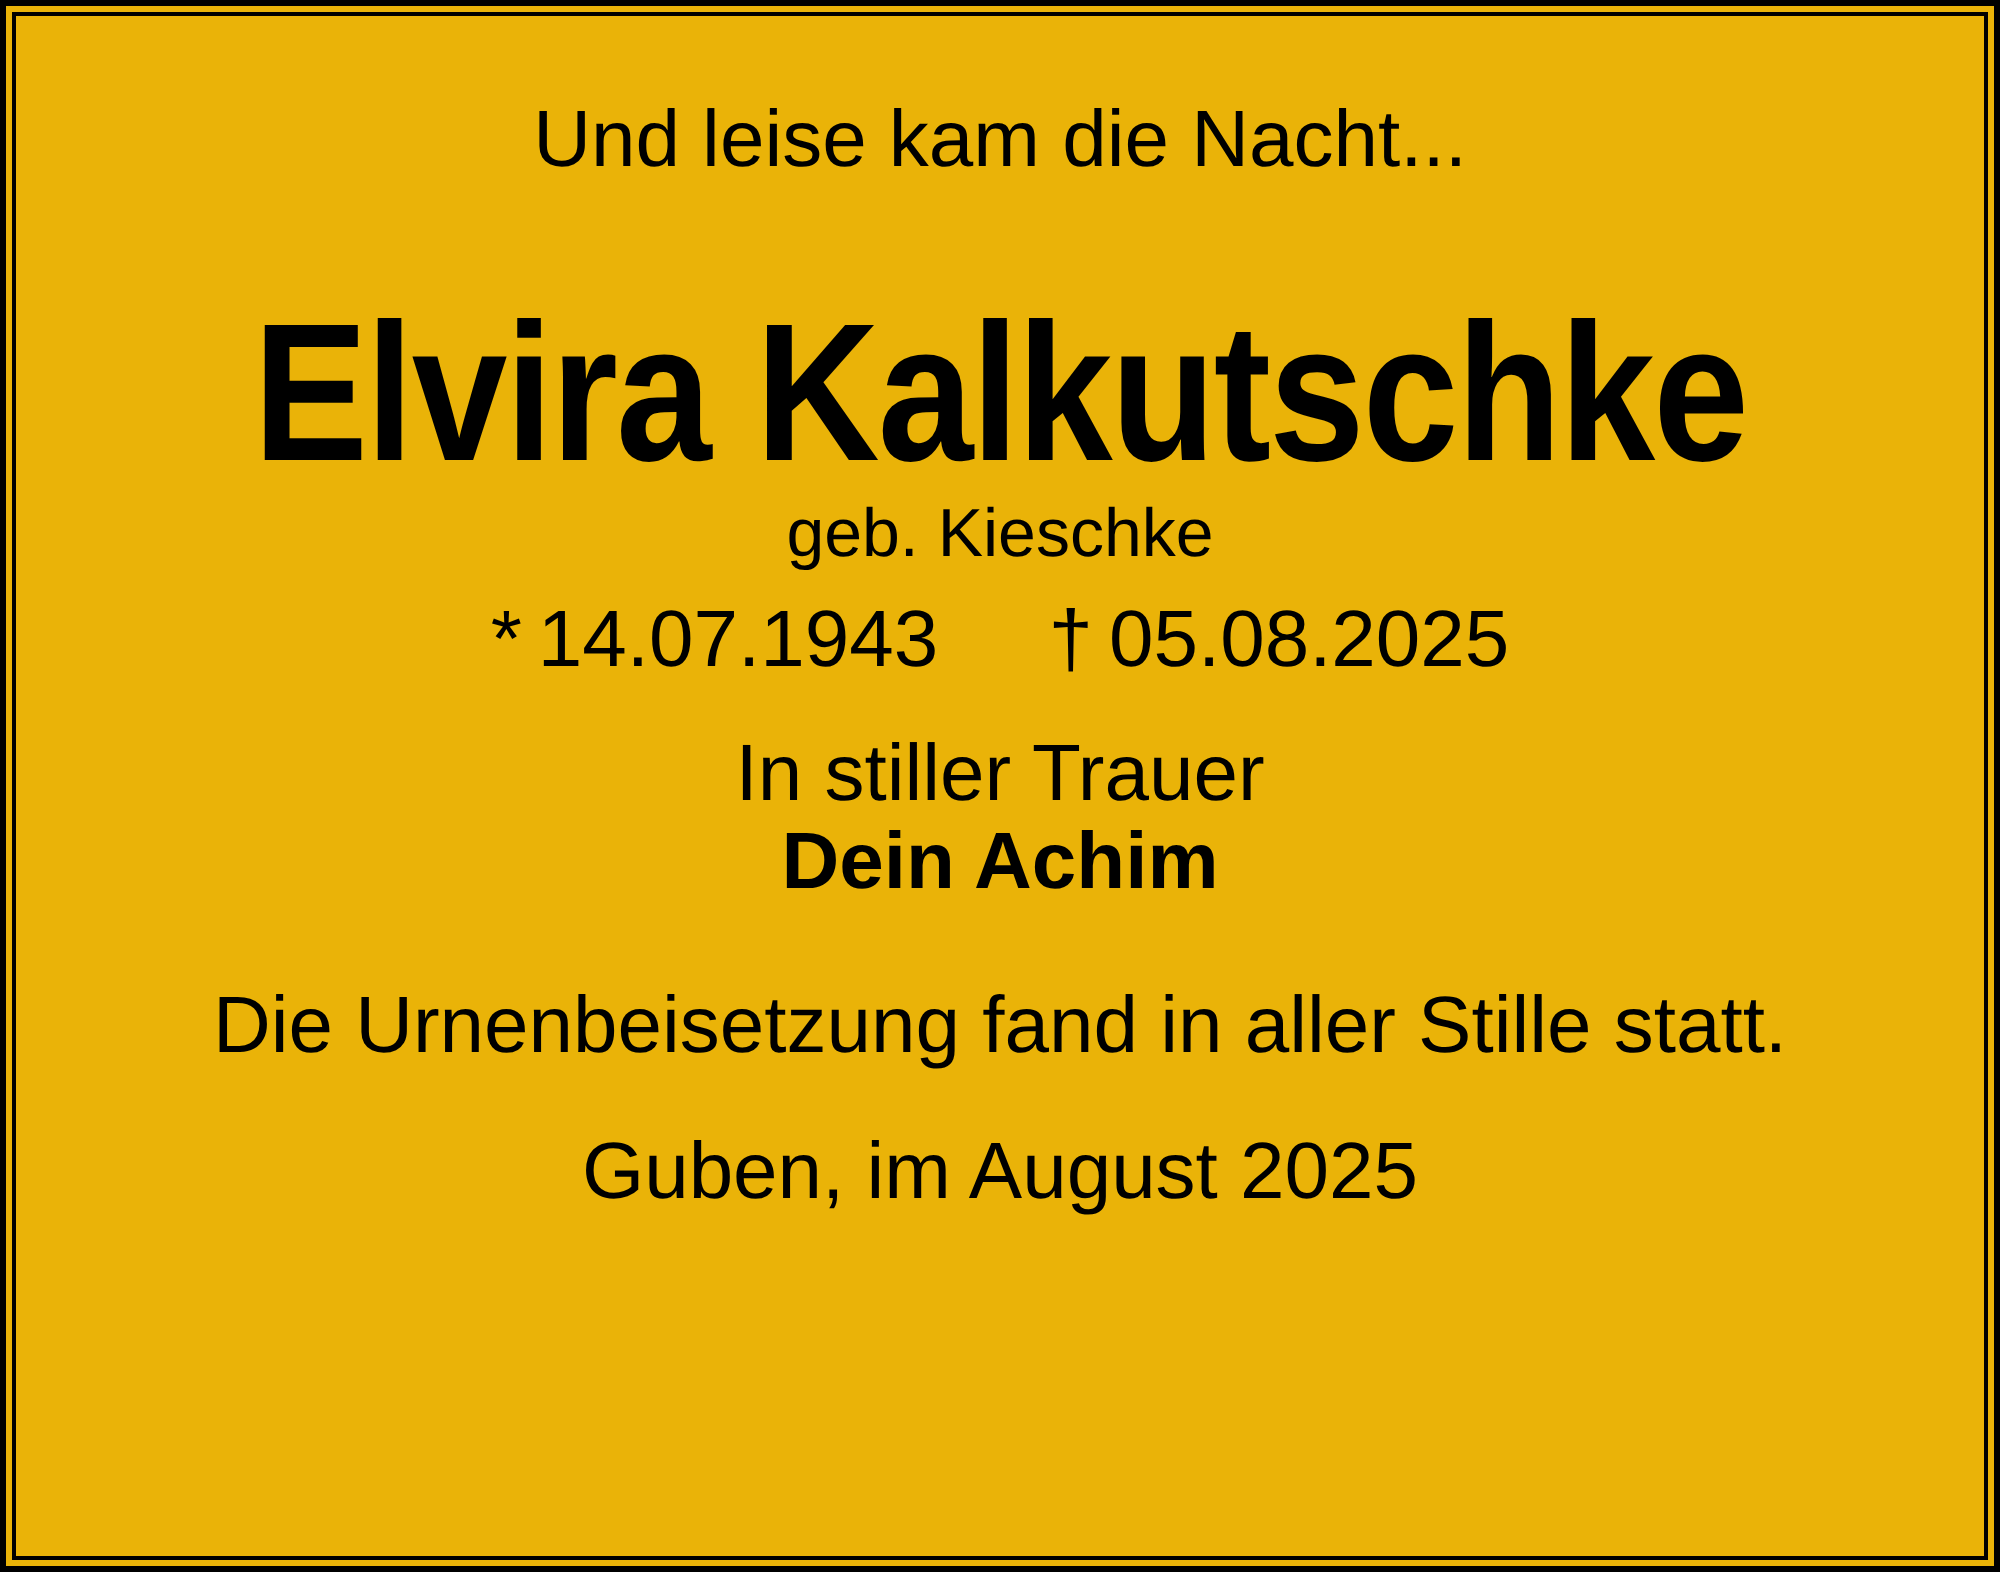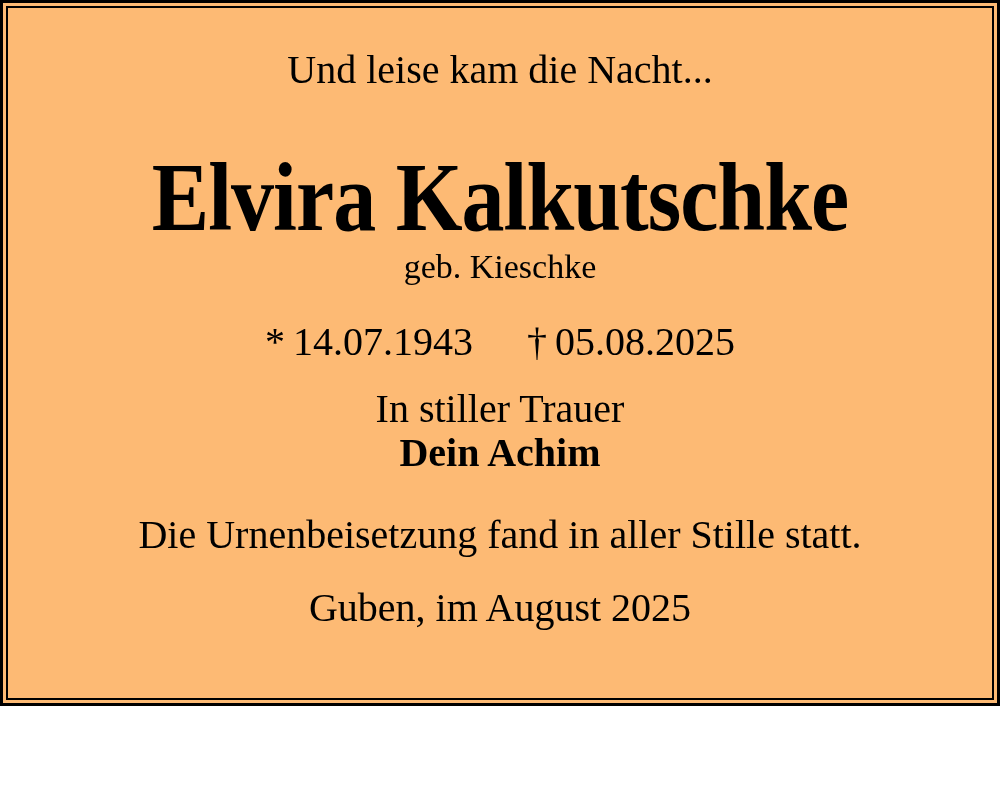--- a/index.html
+++ b/index.html
@@ -3,25 +3,25 @@
 <meta charset="utf-8">
 <style>
   html, body {
     margin: 0;
     padding: 0;
     background: #ffffff;
   }
   .page {
     position: relative;
     width: 1000px;
-    height: 706px;
+    height: 786px;
     box-sizing: border-box;
-    background: #fdba74;
+    background: #eab308;
     border: 3px solid #000000;
-    font-family: Liberation Serif, serif;
+    font-family: Liberation Sans, sans-serif;
     color: #000000;
     overflow: hidden;
   }
   .frame {
     position: absolute;
     top: 3px;
     left: 3px;
     right: 3px;
     bottom: 3px;
     border: 2px solid #000000;
@@ -61,21 +61,21 @@
     letter-spacing: -1px;
   }
   .maiden-name {
     font-size: 34px;
     line-height: 40px;
     margin-top: 4px;
   }
   .life-dates {
     font-size: 40px;
     line-height: 46px;
-    margin-top: 32px;
+    margin-top: 10px;
     white-space: nowrap;
     text-align: center;
   }
   .death-group {
     display: inline-block;
     margin-left: 44px;
   }
   .birth-symbol, .death-symbol {
     padding-right: 8px;
   }

